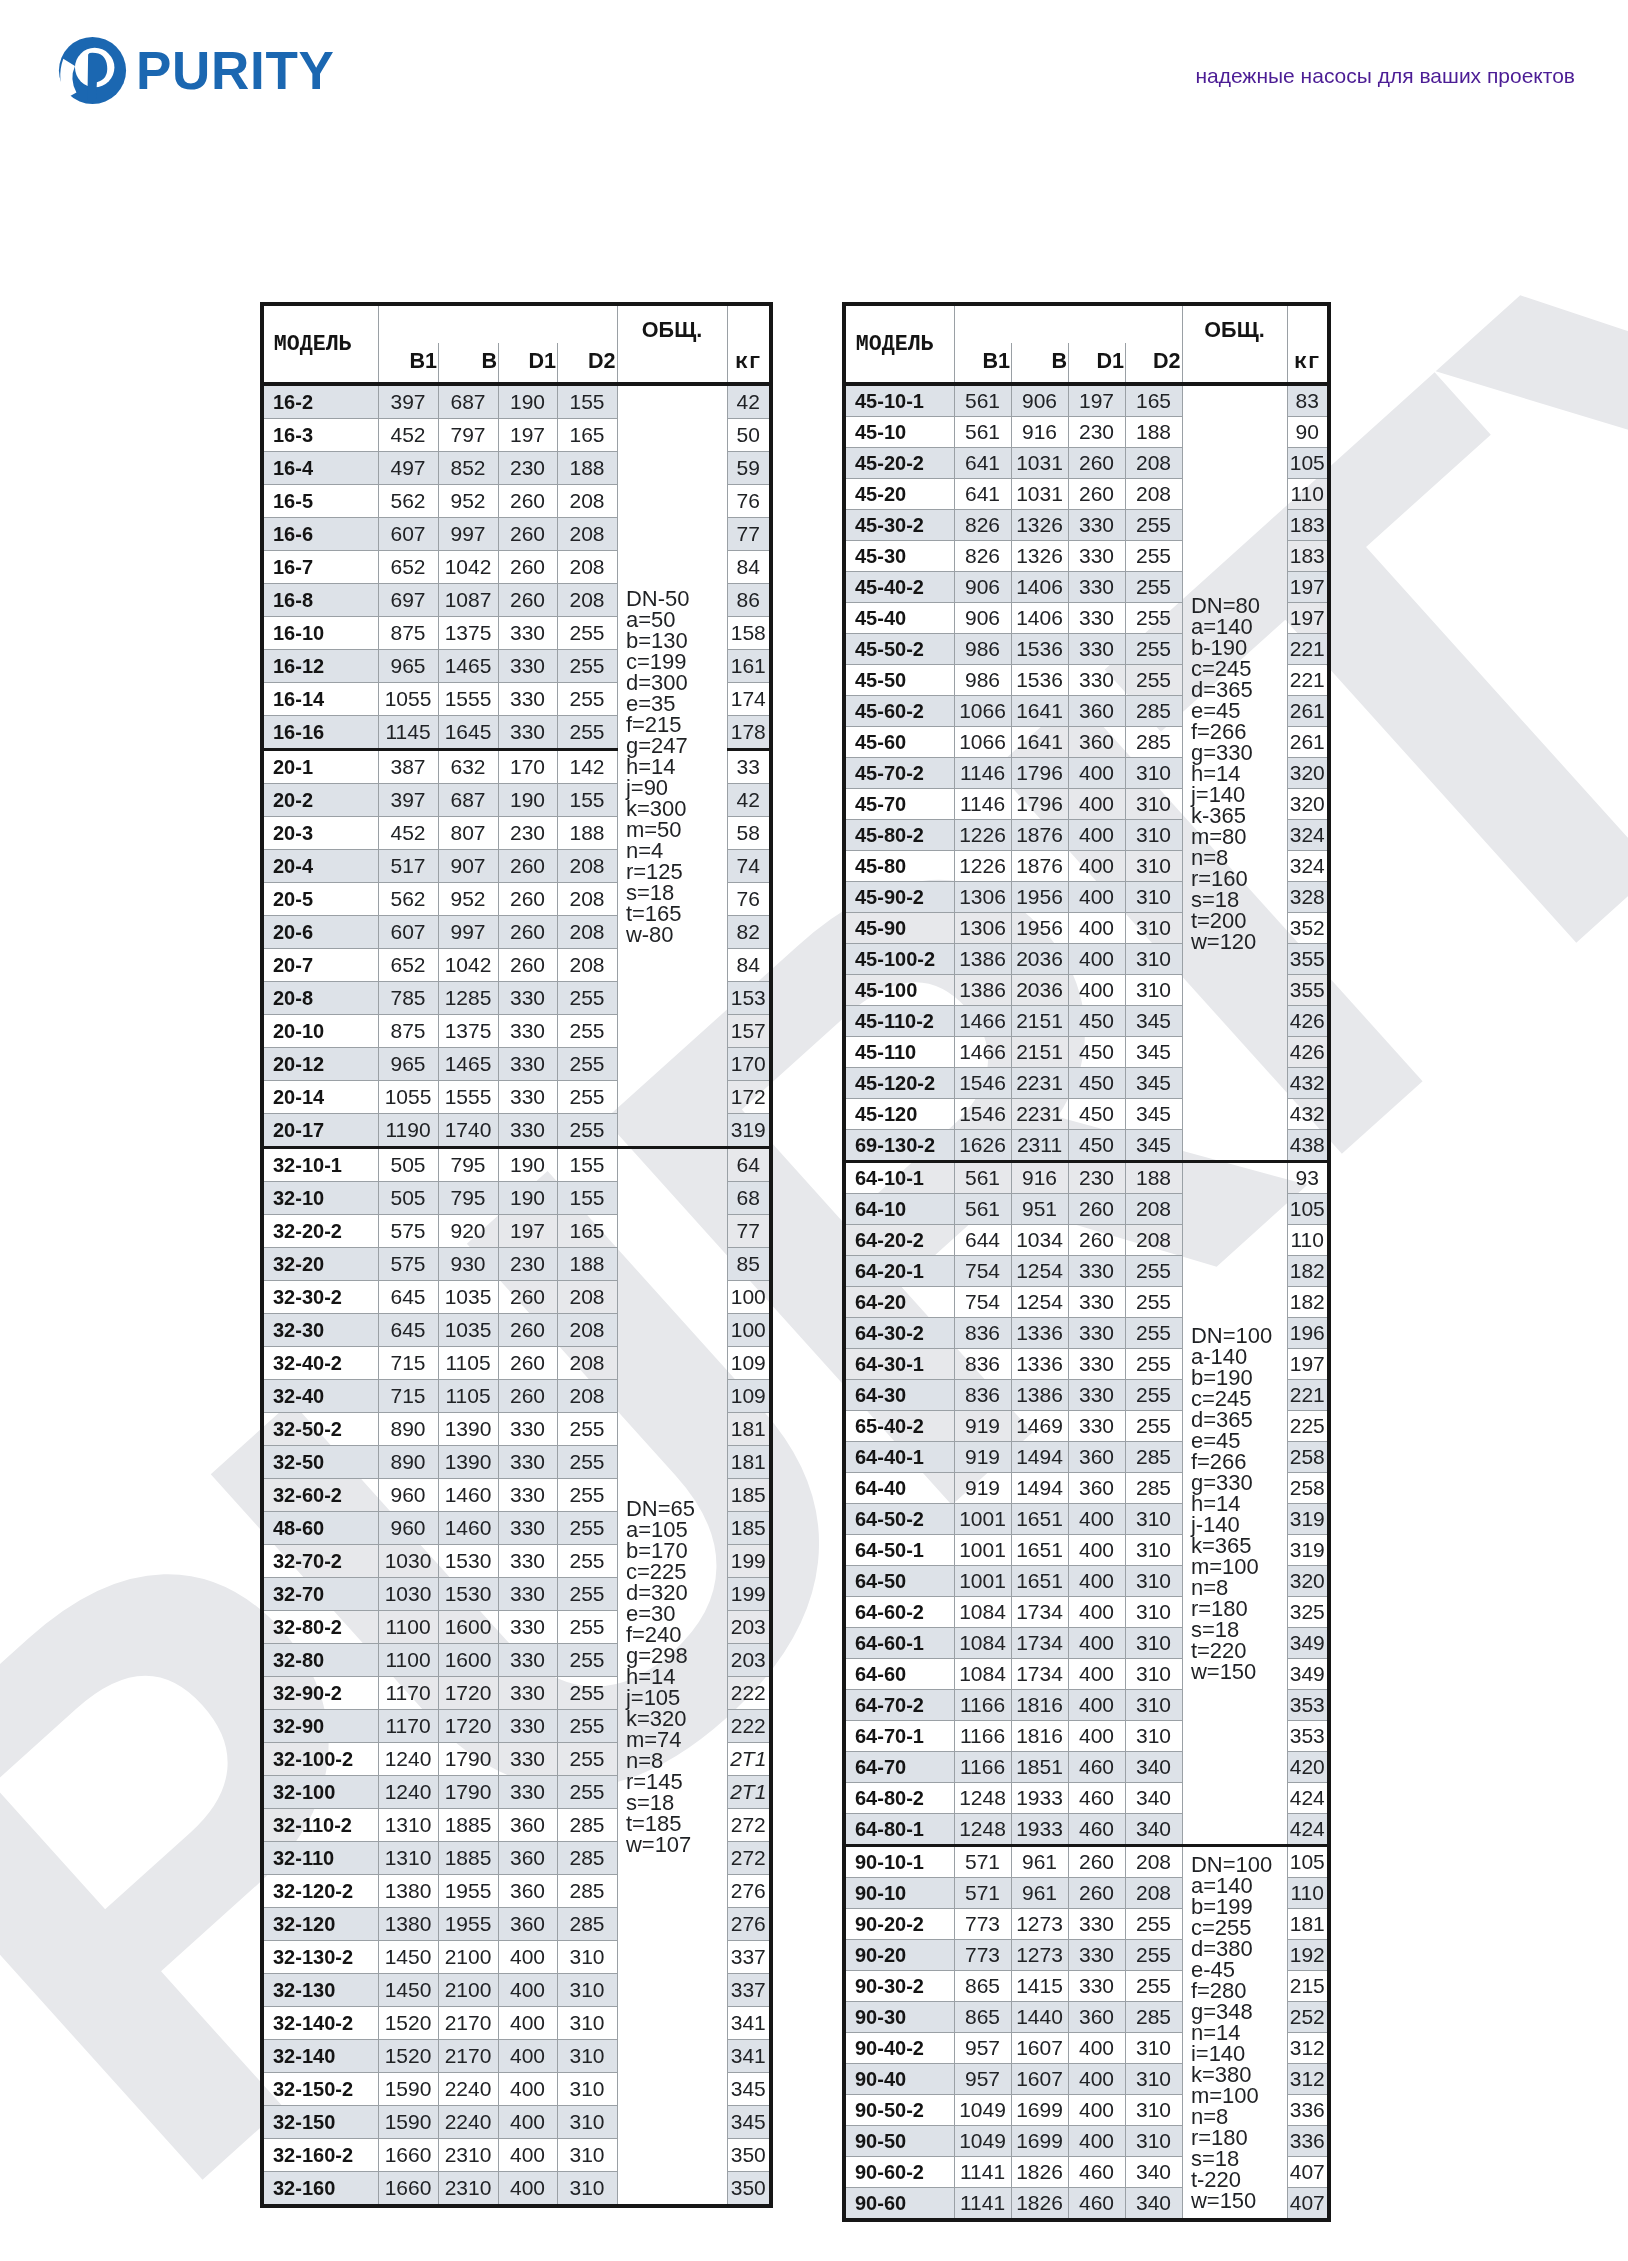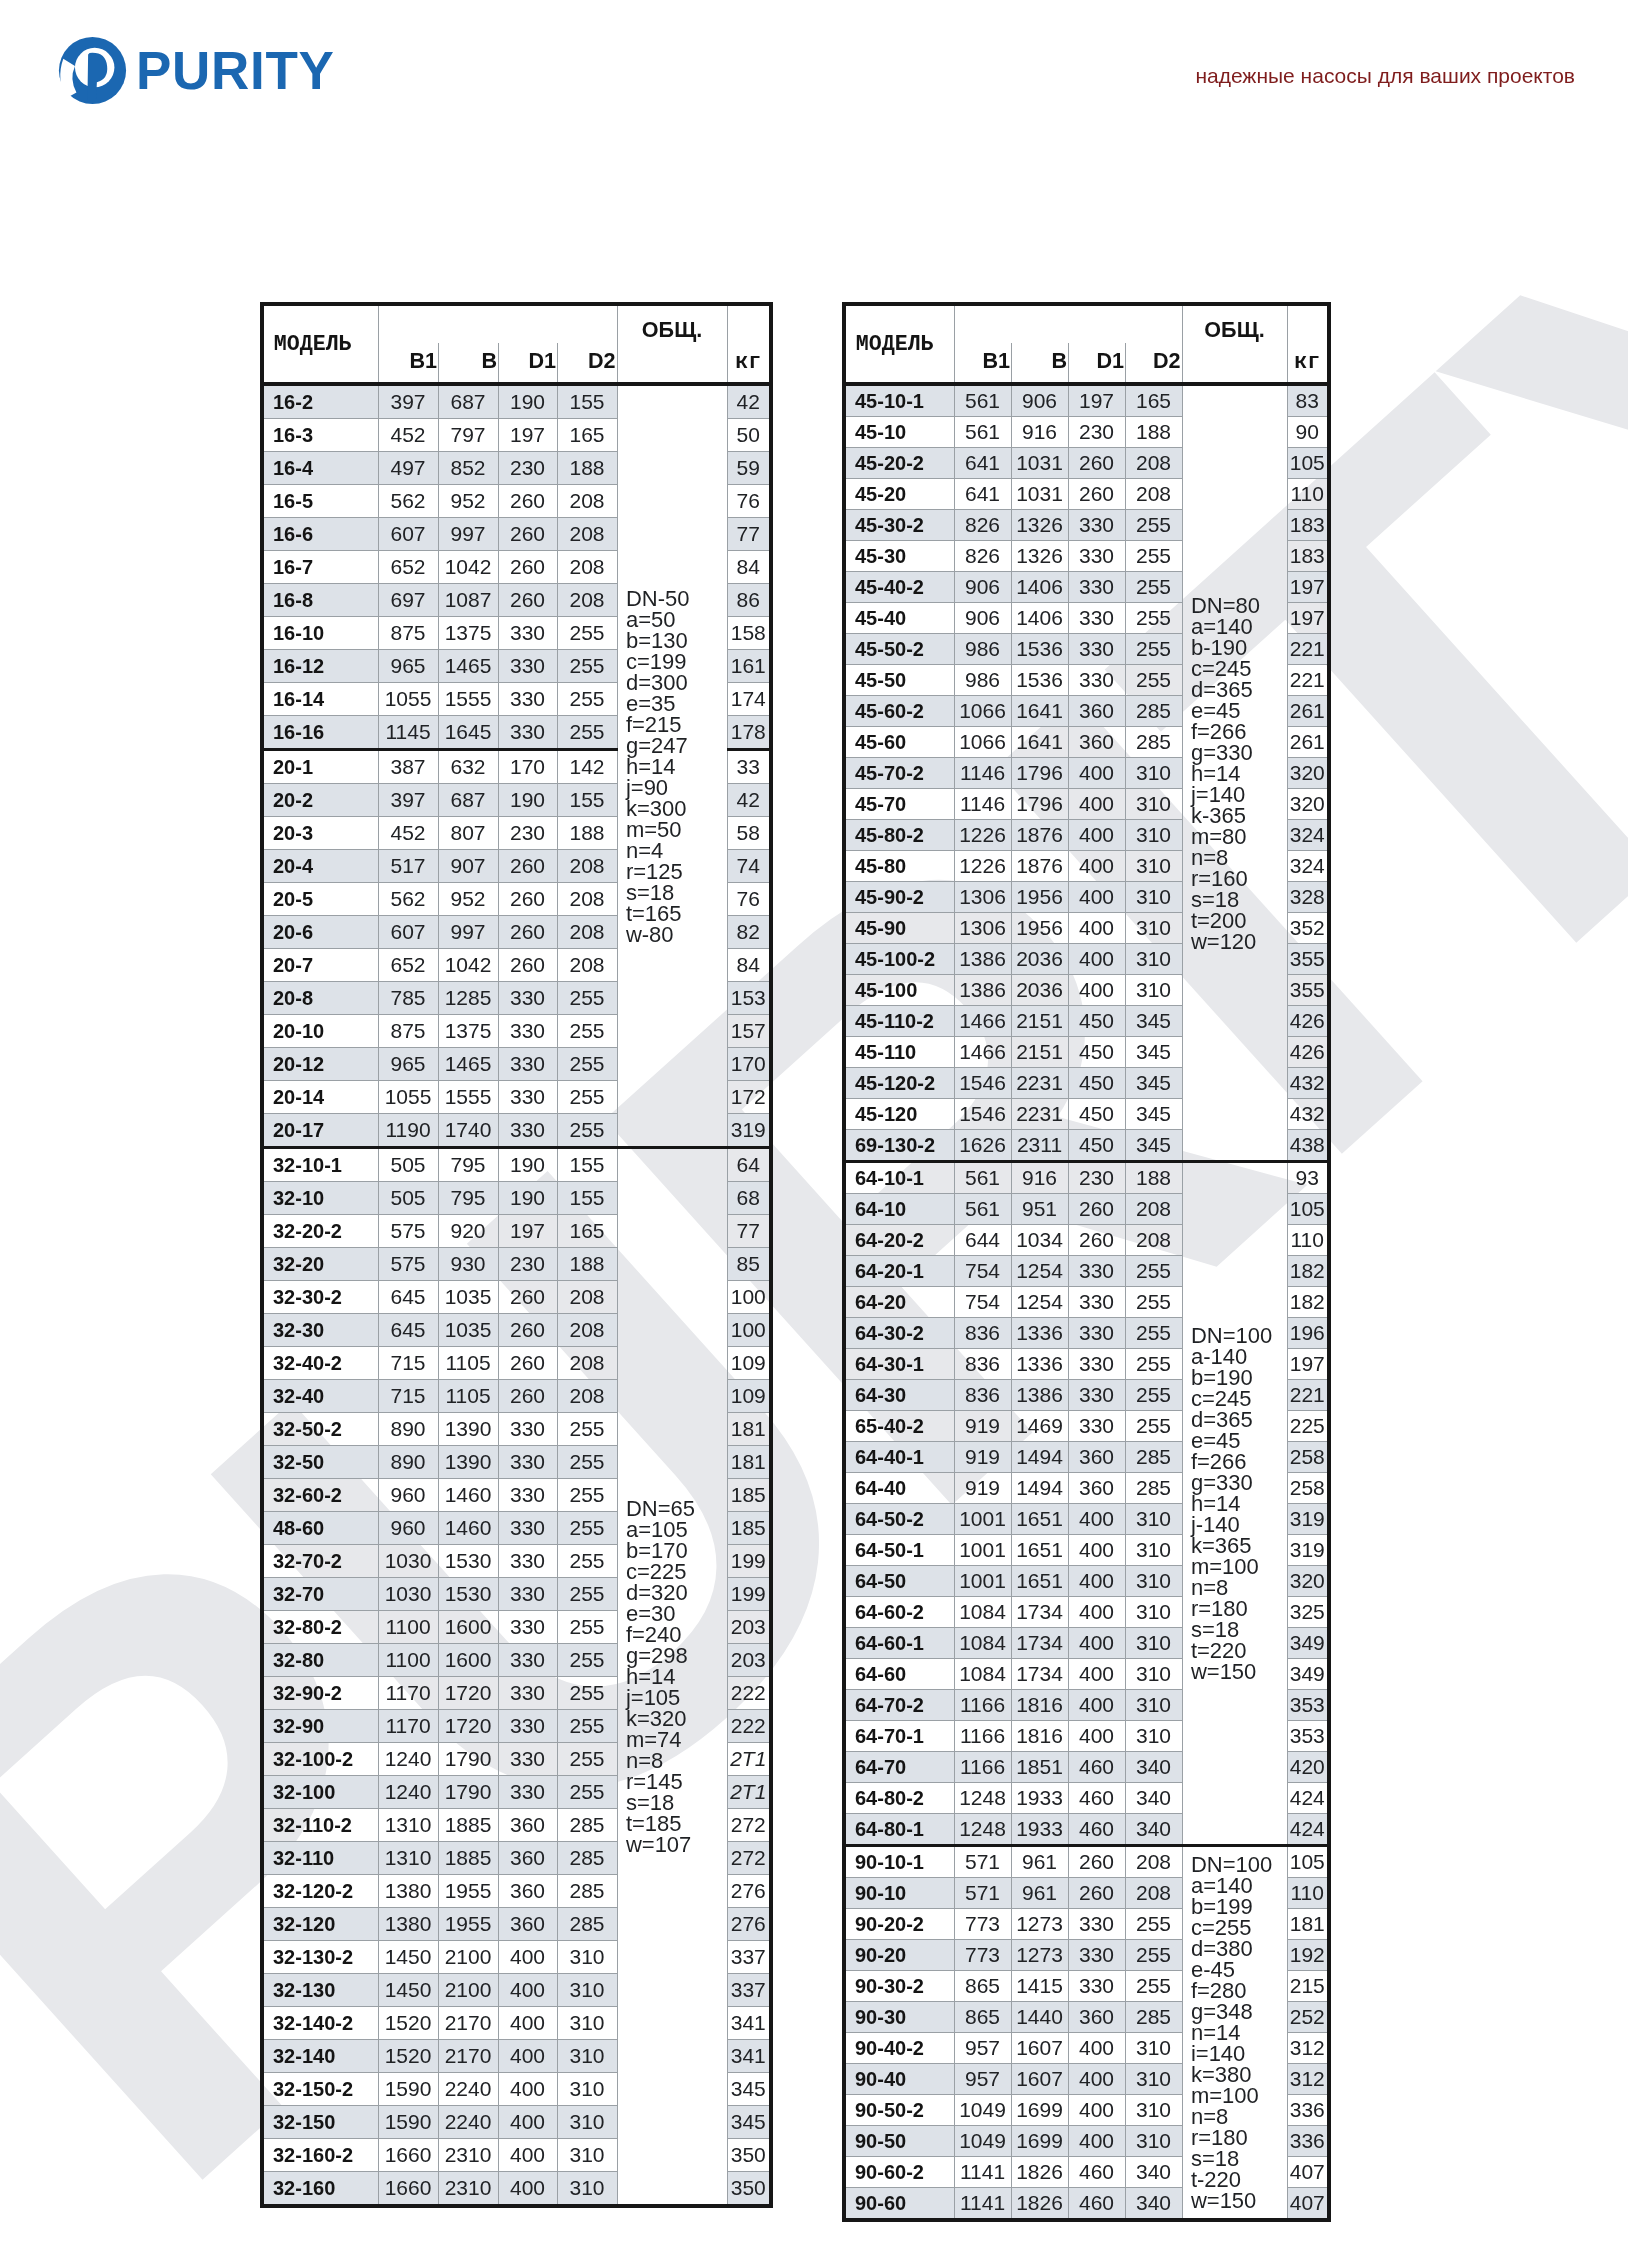--- a/index.html
+++ b/index.html
@@ -11,21 +11,21 @@
   .watermark{
     position:absolute;left:-300px;top:1697px;z-index:0;
     transform:rotate(-42deg);transform-origin:0 0;
     font-size:754px;font-weight:800;letter-spacing:-19.6px;
     color:#e7e8eb;white-space:nowrap;user-select:none;
   }
   
   .logo{position:absolute;left:56px;top:34px;z-index:2;display:flex;align-items:center;}
   .logo-icon{width:73px;height:73px;margin-right:7px;}
   .logo-text{font-size:53px;font-weight:800;color:#1b67b1;letter-spacing:0.7px;line-height:73px;}
-  .tagline{position:absolute;right:54px;top:64px;z-index:2;font-size:21px;color:#7f1d1d;}
+  .tagline{position:absolute;right:54px;top:64px;z-index:2;font-size:21px;color:#4c1d95;}
   
   .tbl{
     position:absolute;top:302px;z-index:1;border-collapse:collapse;table-layout:fixed;
     border:4.2px solid #161616;background:transparent;
   }
   .tbl-left{left:260px;}
   .tbl-right{left:842px;}
   .tbl th,.tbl td{border:1.4px solid #9aa0a5;overflow:hidden;}
   
   .tbl thead th{

